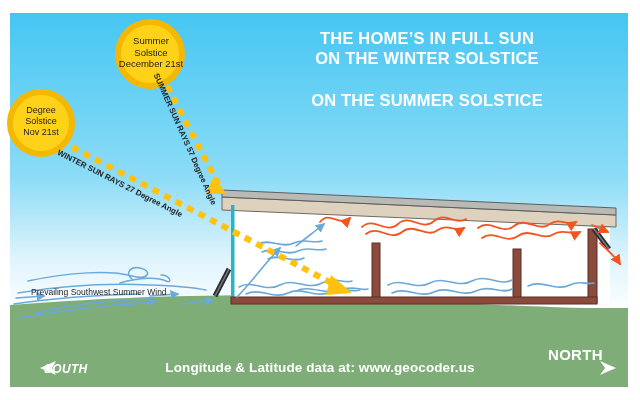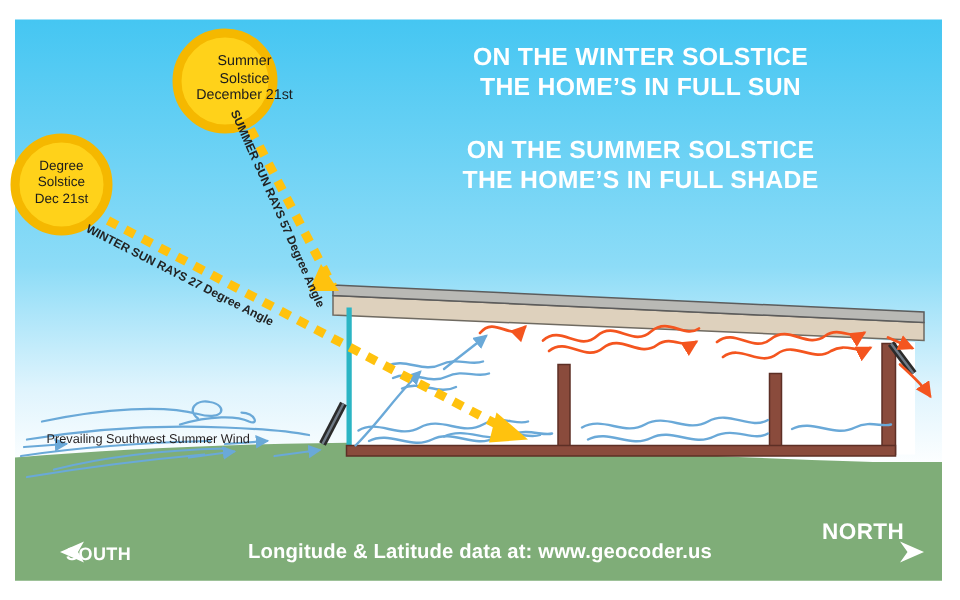--- a/index.html
+++ b/index.html
@@ -13,38 +13,38 @@
     left:262px; top:28px; width:330px;
     color:#ffffff; font-weight:bold; font-size:16.5px; line-height:20px;
     text-align:center; letter-spacing:.2px;
   }
   #headline .blk2{margin-top:22px;}
 
   
   .sunlabel{
     color:#1c1c1c; text-align:center; font-size:9.5px; line-height:11.5px;
   }
-  #summer-sun-label{left:116px; top:35px; width:70px;padding-left:12px;}
+  #summer-sun-label{left:116px; top:35px; width:70px;}
   #winter-sun-label{left:10px; top:105px; width:62px; font-size:9px; line-height:11px;}
 
   
   .raylabel{
     color:#222222; font-size:8px; font-weight:600; white-space:nowrap;
     transform-origin:0 0;
   }
   #summer-ray-label{left:160px; top:72px; transform:rotate(66deg);}
   #winter-ray-label{left:60px; top:148px; transform:rotate(27deg);}
 
   
   #wind-label{
     left:20px; top:287px; font-size:8.5px; color:#231f20; white-space:nowrap;margin-left:11px;
   }
 
   
-  #south-label{left:44px; top:362px; font-size:12px; color:#ffffff; font-weight:600; letter-spacing:.3px;}
+  #south-label{left:44px; top:362px; font-size:12px; color:#ffffff; font-weight:600; letter-spacing:.3px;font-style:italic;}
   #north-label{left:548px; top:346px; font-size:15px; color:#ffffff; font-weight:600; letter-spacing:.3px;}
   #footer-credit{
     left:0; top:360px; width:640px; text-align:center;
     font-size:13.5px; color:#ffffff; font-weight:bold; letter-spacing:.1px;
   }
 </style>
 </head>
 <body>
 
 <div id="stage">
@@ -147,36 +147,35 @@
     <circle cx="150" cy="54" r="32" fill="#ffd21a" stroke="#f5b800" stroke-width="6"></circle>
     <circle cx="41" cy="123" r="31" fill="#ffd21a" stroke="#f5b800" stroke-width="6"></circle>
 
     <rect x="10" y="350" width="618" height="37" fill="#7fad78"></rect>
 
     <path d="M40,368 L56,361 L52,368 L56,375 Z" fill="#ffffff"></path>
     <path d="M600,361 L616,368 L600,375 L605,368 Z" fill="#ffffff"></path>
   </svg>
 
   <div class="txt" id="headline">
+    <div>THE HOME’S IN FULL SUN</div>
     <div>ON THE WINTER SOLSTICE</div>
-    <div>THE HOME’S IN FULL SUN</div>
     <div class="blk2">ON THE SUMMER SOLSTICE</div>
-    <div>THE HOME’S IN FULL SHADE</div>
   </div>
 
   <div class="txt sunlabel" id="summer-sun-label">
     <div>Summer</div>
     <div>Solstice</div>
     <div>December 21st</div>
   </div>
 
   <div class="txt sunlabel" id="winter-sun-label">
     <div>Degree</div>
     <div>Solstice</div>
-    <div>Dec 21st</div>
+    <div>Nov 21st</div>
   </div>
 
   <div class="txt raylabel" id="summer-ray-label">SUMMER SUN RAYS 57 Degree Angle</div>
 
   <div class="txt raylabel" id="winter-ray-label">WINTER SUN RAYS 27 Degree Angle</div>
 
   <div class="txt" id="wind-label">Prevailing Southwest Summer Wind</div>
 
   <div class="txt" id="south-label">SOUTH</div>
 

